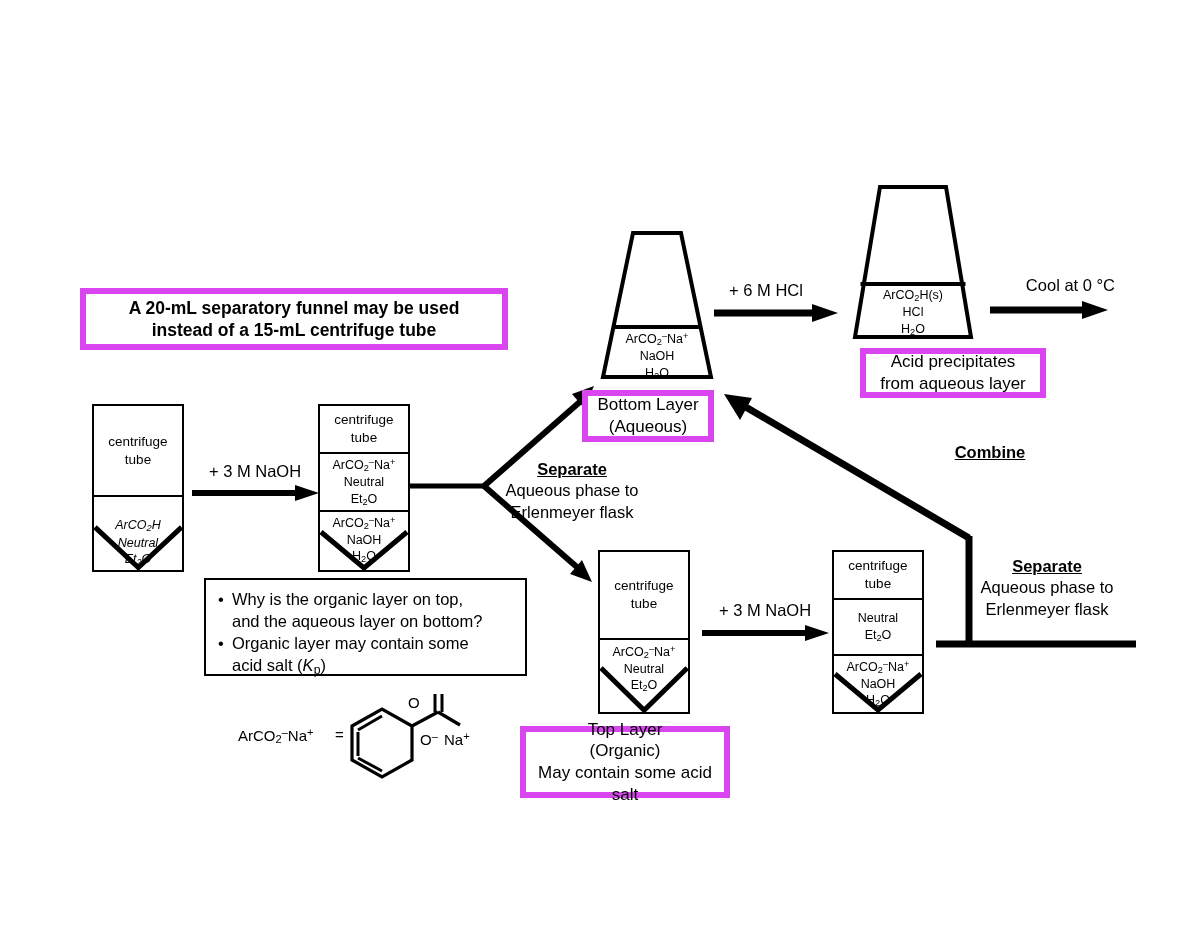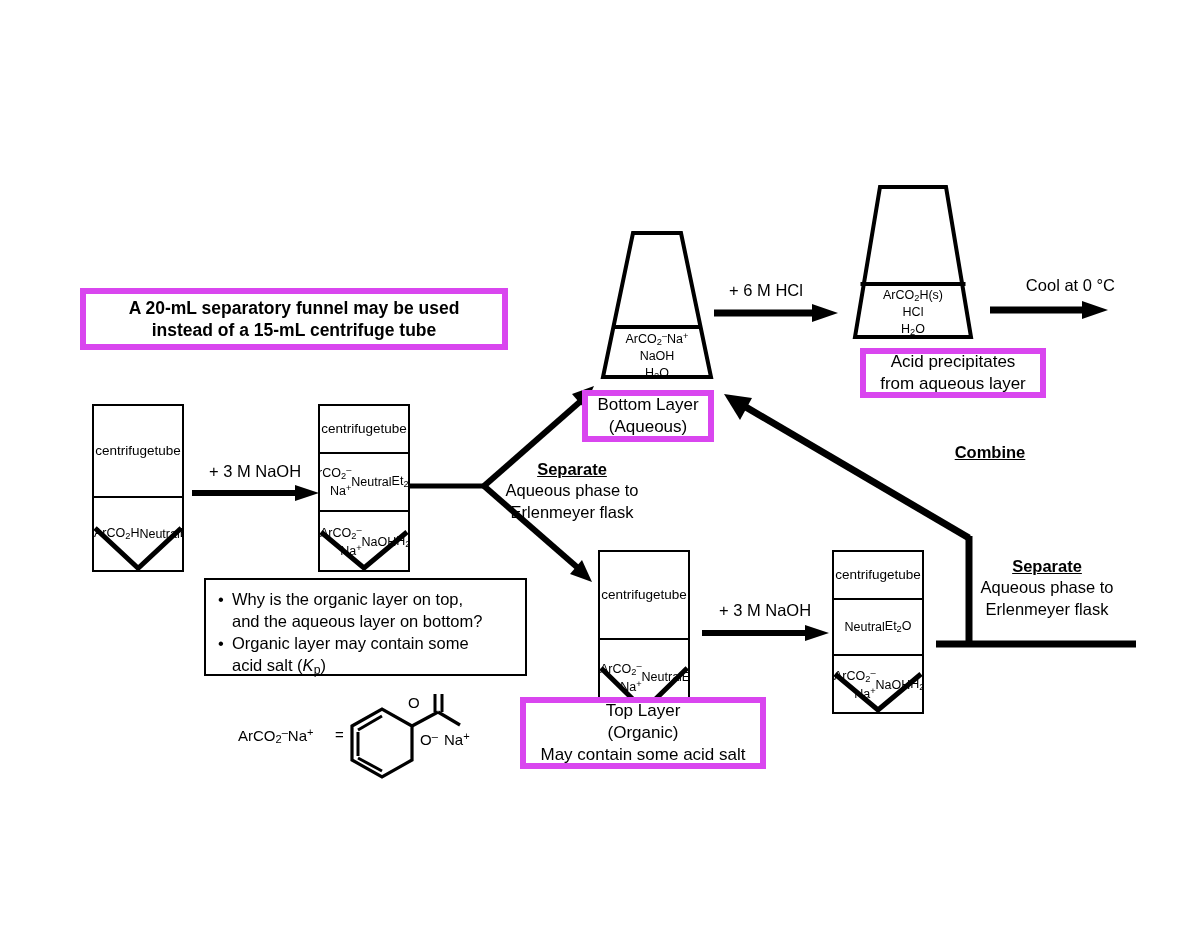--- a/index.html
+++ b/index.html
@@ -57,21 +57,21 @@
   .tube {
     border: 2px solid #000;
     background: #fff;
     box-sizing: border-box;
     display: flex;
     flex-direction: column;
   }
   .tube-sec {
     box-sizing: border-box;
     display: flex;
-    flex-direction: row;
+    flex-direction: column;
     align-items: center;
     justify-content: center;
     text-align: right;
     font-size: 12.5px;
     line-height: 1.30;
     position: relative;
     overflow: hidden;
   }
   .tube-sec + .tube-sec { border-top: 2px solid #000; }
   .tube-sec.head { font-size: 13.5px; }
@@ -171,21 +171,21 @@
   <div class="abs box box-bold" id="note-box" style="left:80px; top:288px; width:428px; height:62px;">
     <div>A 20-mL separatory funnel may be used</div>
     <div>instead of a 15-mL centrifuge tube</div>
   </div>
 
   <div class="abs tube" id="tube-1" style="left:92px; top:404px; width:92px; height:168px;">
     <div class="tube-sec head" style="height:92px;">
       <div>centrifuge</div>
       <div>tube</div>
     </div>
-    <div class="tube-sec" style="height:76px; justify-content:flex-start; padding-top:0;">
+    <div class="tube-sec" style="height:76px; justify-content:flex-start; padding-top:20px;font-style:italic;">
       <svg class="cone" viewBox="0 0 88 72" preserveAspectRatio="none">
         <path d="M1,30 L44,70 L87,30" fill="none" stroke="#000" stroke-width="5"></path>
       </svg>
       <div style="position:relative; z-index:2;">
         <span>ArCO</span><sub>2</sub><span>H</span>
       </div>
       <div style="position:relative; z-index:2;">Neutral</div>
       <div style="position:relative; z-index:2;">
         <span>Et</span><sub>2</sub><span>O</span>
       </div>
@@ -408,19 +408,19 @@
       <div style="position:relative; z-index:2;">
         <span>ArCO</span><sub>2</sub><sup>–</sup><span>Na</span><sup>+</sup>
       </div>
       <div style="position:relative; z-index:2;">NaOH</div>
       <div style="position:relative; z-index:2;">
         <span>H</span><sub>2</sub><span>O</span>
       </div>
     </div>
   </div>
 
-  <div class="abs box box-plain" id="top-layer-box" style="left:520px; top:697px; width:246px; height:72px;text-align:right;">
+  <div class="abs box box-plain" id="top-layer-box" style="left:520px; top:726px; width:210px; height:72px;">
     <div>Top Layer</div>
     <div>(Organic)</div>
     <div>May contain some acid salt</div>
   </div>
 
 </div>
 
 </body></html>

